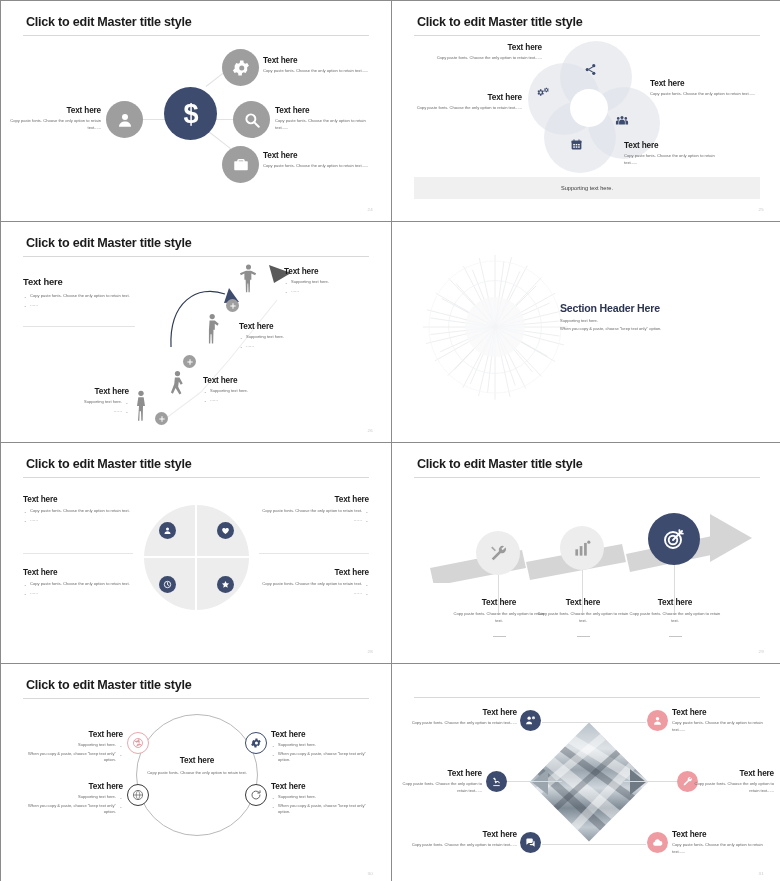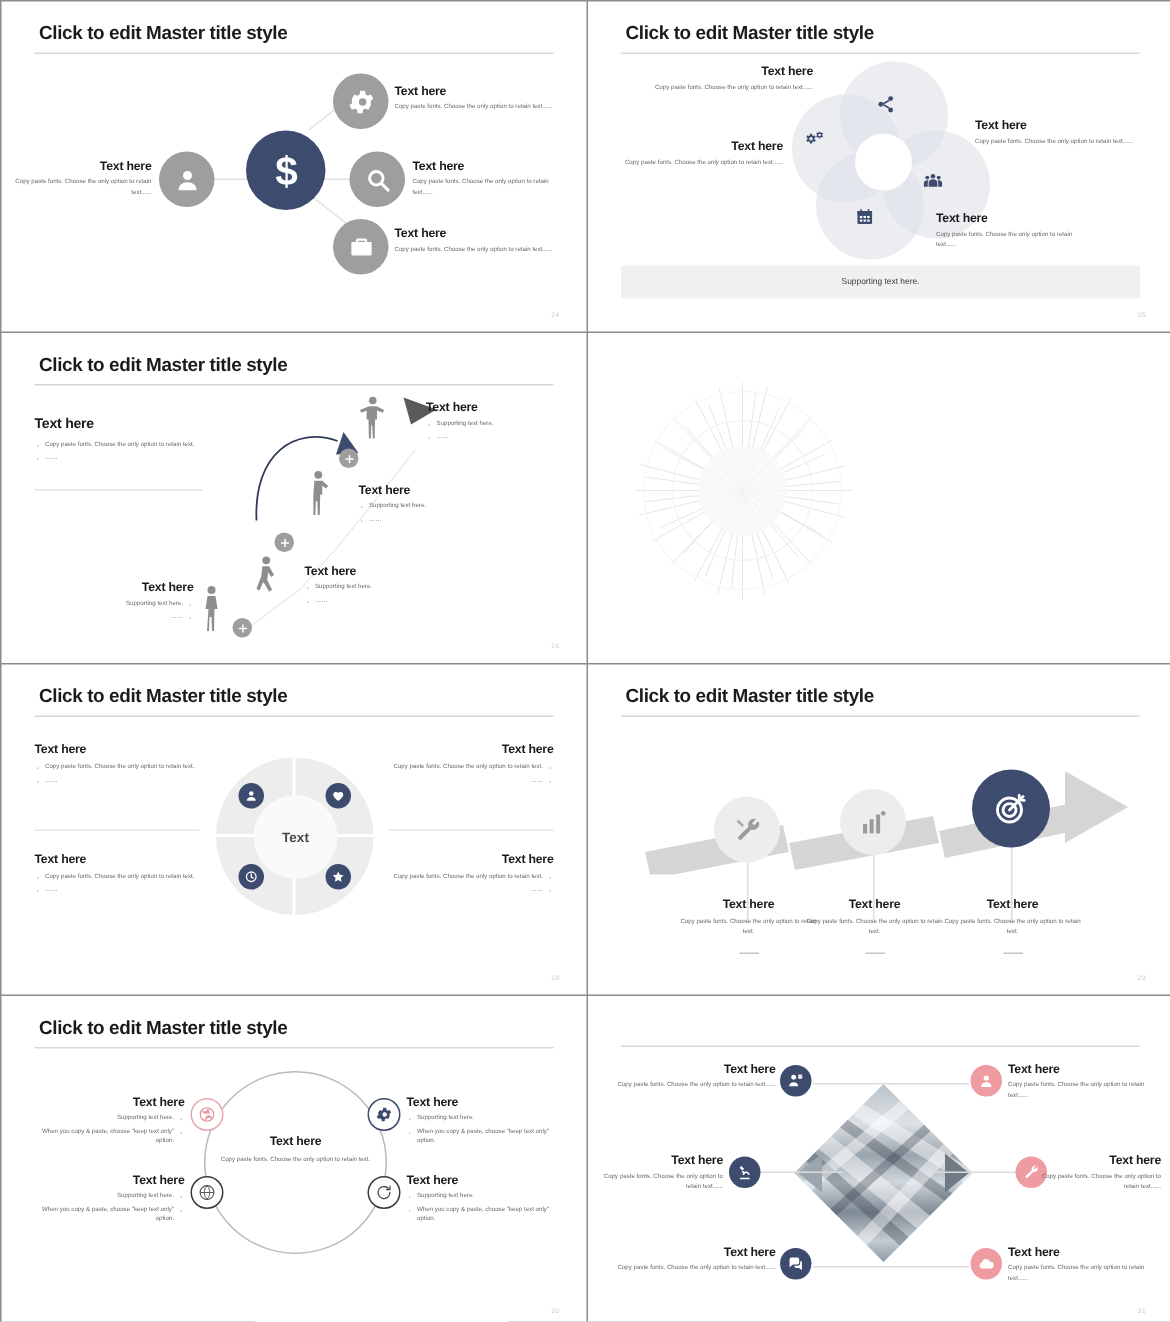--- a/index.html
+++ b/index.html
@@ -379,36 +379,38 @@
             <line x1="100" y1="100" x2="29" y2="62"></line>
           <line x1="100" y1="100" x2="48" y2="42"></line>
             <line x1="100" y1="100" x2="70" y2="24"></line>
         </g>
         <circle cx="100" cy="100" r="62" fill="none" stroke="#e3e5e9" stroke-width="1"></circle>
         <circle cx="100" cy="100" r="88" fill="none" stroke="#eceef1" stroke-width="1"></circle>
         <circle cx="100" cy="100" r="40" fill="#f3f4f6" opacity=".8"></circle>
       </svg>
 
 
+      <div class="sechdr">
+        <h2>Section Header Here</h2>
+        <p>Supporting text here.</p>
+        <p style="margin-top:3px;">When you copy &amp; paste, choose "keep text only" option.</p>
+      </div>
 
       <div class="pagenum"></div>
     </div>
   </div>
 
   <div class="slide">
     <div class="slide-inner">
       <div class="title">Click to edit Master title style</div>
       <div class="title-rule"></div>
 
       <div class="donut-ring" style="left:143px;top:62px;width:105px;height:105px;"></div>
       <div class="cross" style="left:194px;top:62px;width:2px;height:105px;"></div>
       <div class="cross" style="left:143px;top:113px;width:105px;height:2px;"></div>
-      <div class="donut-hole" style="left:168px;top:87px;width:56px;height:56px;">
-        <span>Text</span>
-      </div>
 
       <div class="circ c-navy" style="left:158px;top:79px;width:17px;height:17px;">
         <svg width="9" height="9" viewBox="0 0 24 24" fill="#fff">
             <circle cx="12" cy="8" r="4"></circle>
             <path d="M4 21c0-4.4 3.6-7 8-7s8 2.6 8 7z"></path>
           </svg>
       </div>
       <div class="circ c-navy" style="left:216px;top:79px;width:17px;height:17px;">
         <svg width="9" height="9" viewBox="0 0 24 24" fill="#fff">
             <path d="M12 21s-9-5.7-9-11.3A5.2 5.2 0 0112 7a5.2 5.2 0 019 2.7C21 15.3 12 21 12 21z"></path>

